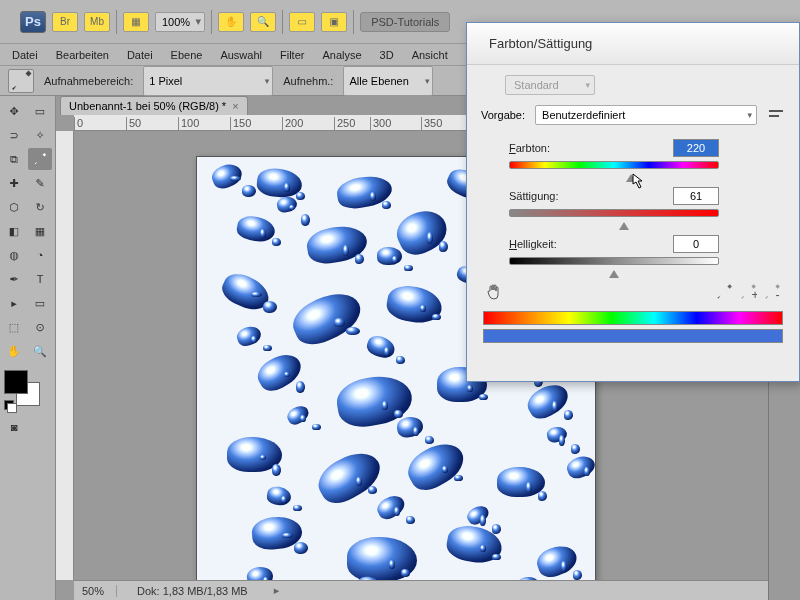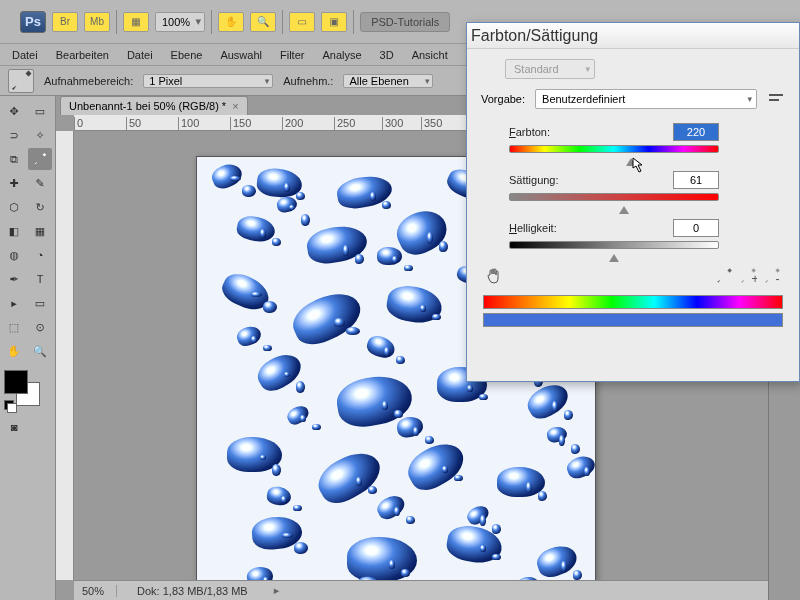--- a/index.html
+++ b/index.html
@@ -9,21 +9,21 @@
 .mb-btn{width:26px;height:20px;background:#fde047;border:1px solid #999;border-radius:2px;display:flex;align-items:center;justify-content:center;color:#666;font-size:10px}
 .mb-select{height:20px;background:#d4d4d4;border:1px solid #999;padding:0 14px 0 6px;display:flex;align-items:center;border-radius:2px;position:relative}
 .mb-select:after{content:"▾";position:absolute;right:3px;color:#666}
 .mb-divider{width:1px;height:24px;background:#888}
 .mb-psd{background:#a0a0a0;border:1px solid #888;border-radius:3px;padding:3px 10px;color:#444}
 .menurow{background:#b8b8b8;border-bottom:1px solid #999;height:22px;display:flex;align-items:center;padding:0 12px;gap:18px}
 .menurow span{color:#222;cursor:default}
 .optbar{background:#b8b8b8;border-bottom:1px solid #888;height:30px;display:flex;align-items:center;padding:0 8px;gap:10px}
 .opt-tool{width:26px;height:24px;background:#d0d0d0;border:1px solid #888;border-radius:2px;display:flex;align-items:center;justify-content:center}
 .opt-label{color:#222}
-.opt-input{background:#d8d8d8;border:1px solid #999;height:14px;padding:0 14px 0 5px;min-width:60px;display:flex;align-items:center;border-radius:2px;position:relative}
+.opt-input{background:#d8d8d8;border:1px solid #999;height:30px;padding:0 14px 0 5px;min-width:60px;display:flex;align-items:center;border-radius:2px;position:relative}
 .opt-input:after{content:"▾";position:absolute;right:3px;color:#666;font-size:9px}
 .workspace{position:absolute;top:96px;left:0;right:0;bottom:0;display:flex}
 .toolbox{width:56px;background:#b8b8b8;border-right:1px solid #888;padding:4px 2px;display:flex;flex-wrap:wrap;gap:2px;align-content:flex-start}
 .tool{width:24px;height:22px;background:#b8b8b8;border:1px solid transparent;border-radius:2px;display:flex;align-items:center;justify-content:center;position:relative;color:#333}
 .tool.active{background:#888;color:#fff}
 .tool svg{width:14px;height:14px}
 .swatches{width:48px;height:40px;position:relative;margin-top:6px;margin-left:2px}
 .sw-fg{position:absolute;width:24px;height:24px;background:#000;border:1px solid #666;top:0;left:0}
 .sw-bg{position:absolute;width:24px;height:24px;background:#fff;border:1px solid #666;top:12px;left:12px}
 .sw-mini{position:absolute;bottom:0;left:0;width:14px;height:10px}
@@ -38,21 +38,21 @@
 .canvas{position:absolute;top:60px;left:140px;width:400px;height:480px;background:#f0f5fc;border:1px solid #555;box-shadow:2px 2px 6px rgba(0,0,0,0.3);overflow:hidden}
 .drops{width:100%;height:100%}
 .blob{position:absolute;background:radial-gradient(ellipse at 35% 30%,#e8f0ff 8%,#5080d0 35%,#203570 70%,#0a1540 100%);border-radius:50% 60% 55% 45%;filter:contrast(1.2)}
 .statusbar{position:absolute;bottom:0;left:18px;right:0;height:20px;background:#c4c4c4;border-top:1px solid #888;display:flex;align-items:center;padding:0 8px;gap:20px;font-size:10px;color:#333}
 .sb-field{border-right:1px solid #999;padding-right:12px}
 .right-panels{width:32px;background:#9a9a9a;border-left:1px solid #777;display:flex;flex-direction:column;align-items:center;gap:8px;padding-top:20px}
 .panel-icon{width:24px;height:24px;background:#888;border:1px solid #666;border-radius:3px;display:flex;align-items:center;justify-content:center;color:#ddd}
 
 
 .dialog{position:absolute;top:22px;left:466px;width:334px;height:360px;background:#ececec;border:1px solid #6a8ab8;box-shadow:3px 3px 10px rgba(0,0,0,0.3)}
-.dlg-title{height:26px;background:linear-gradient(#fdfdfd,#e8e8e8);border-bottom:1px solid #ccc;display:flex;align-items:center;padding:0 4px;color:#333;font-size:16px}
+.dlg-title{height:42px;background:linear-gradient(#fdfdfd,#e8e8e8);border-bottom:1px solid #ccc;display:flex;align-items:center;padding:0 22px;color:#333;font-size:13px}
 .dlg-body{padding:10px 14px}
 .dlg-row{display:flex;align-items:center;gap:10px;margin-bottom:10px}
 .dlg-preset{flex:1;background:#fff;border:1px solid #aaa;height:20px;padding:0 16px 0 6px;position:relative;border-radius:2px;display:flex;align-items:center}
 .dlg-preset:after{content:"▾";position:absolute;right:4px;font-size:9px;color:#666}
 .dlg-std{background:#e8e8e8;border:1px solid #bbb;height:20px;padding:0 16px 0 8px;position:relative;border-radius:2px;display:flex;align-items:center;color:#999;margin-left:24px;width:90px}
 .dlg-std:after{content:"▾";position:absolute;right:4px;font-size:9px;color:#aaa}
 .mn-icon{width:18px;height:16px;position:relative}
 .mn-icon:before,.mn-icon:after{content:"";position:absolute;background:#555;height:2px;width:14px;left:2px}
 .mn-icon:before{top:3px}
 .mn-icon:after{top:8px;width:10px}
@@ -168,21 +168,21 @@
       <span>Unbenannt-1 bei 50% (RGB/8) *</span>
       <span class="close">×</span>
     </div>
     <div class="ruler-h">
       <span style="left:0">0</span>
         <span style="left:52px">50</span>
         <span style="left:104px">100</span>
         <span style="left:156px">150</span>
         <span style="left:208px">200</span>
         <span style="left:260px">250</span>
-        <span style="left:308px">300</span>
+        <span style="left:296px">300</span>
         <span style="left:347px">350</span>
         <span style="left:416px">400</span>
     </div>
     <div class="ruler-v"></div>
     <div class="canvas">
       <div class="drops" id="drops">
           <div class="blob" style="left: 15px; top: 8px; width: 30px; height: 22px; transform: rotate(-21deg);"></div>
           <div class="blob" style="left: 33px; top: 19px; width: 11px; height: 5px;"></div>
           <div class="blob" style="left: 45px; top: 28px; width: 14px; height: 12px;"></div>
           <div class="blob" style="left: 60px; top: 12px; width: 45px; height: 28px; transform: rotate(6deg);"></div>

